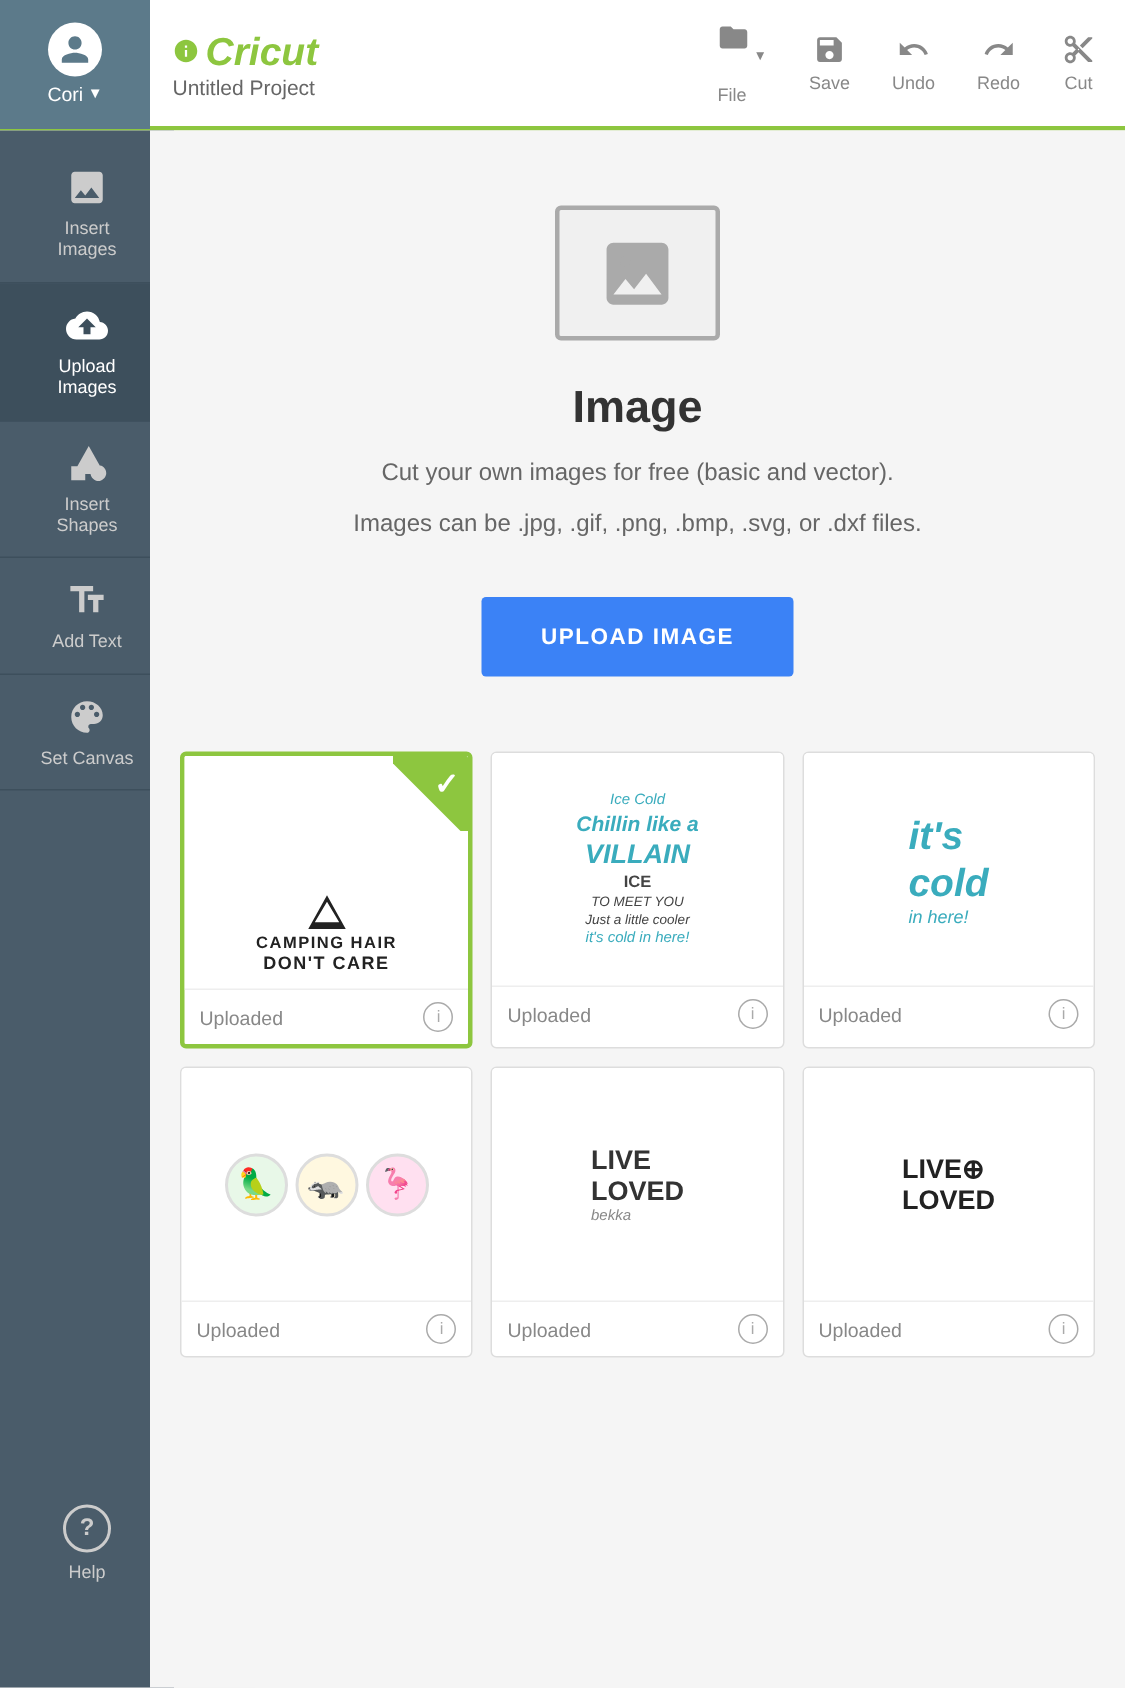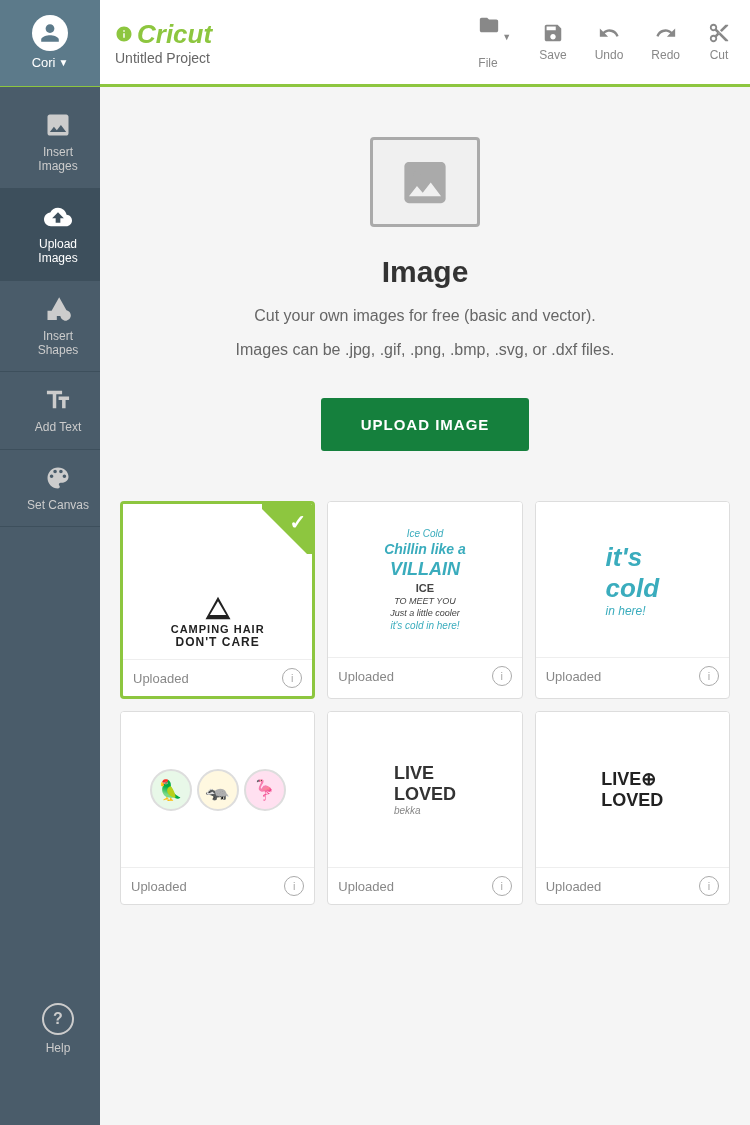--- a/index.html
+++ b/index.html
@@ -173,21 +173,21 @@
     }
     .upload-desc {
       font-size: 16px;
       color: #666;
       text-align: center;
       line-height: 1.6;
       margin-bottom: 8px;
     }
     .upload-btn {
       margin-top: 28px;
-      background: #15803d;
+      background: #3b82f6;
       color: #fff;
       border: none;
       padding: 18px 40px;
       font-size: 15px;
       font-weight: bold;
       letter-spacing: 1px;
       border-radius: 3px;
       cursor: pointer;
     }
 

